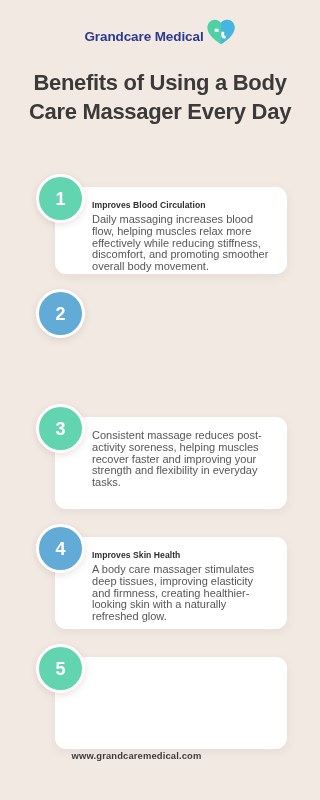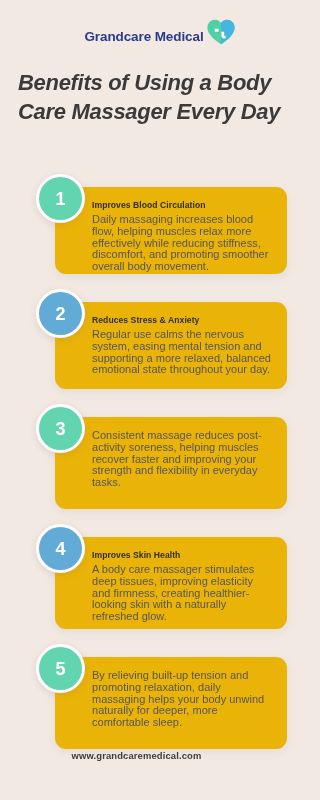--- a/index.html
+++ b/index.html
@@ -43,27 +43,26 @@
     margin-left:-1px;
     margin-bottom:3px;
   }
 
   
   .title {
     position:absolute;
     top:68px;
     left:18px;
     width:284px;
-    text-align:left;
+    text-align:center;
     font-size:22px;
     font-weight:bold;
     line-height:29px;
     color:#3b3a38;
     letter-spacing:-0.3px;
-    font-style:italic;
   }
 
   
   .cards {
     position:absolute;
     top:174px;
     left:0;
     width:320px;
   }
 
@@ -73,21 +72,21 @@
     margin-bottom:15px;
   }
   .card-row.tall { height:105px; }
 
   .card {
     position:absolute;
     left:55px;
     right:33px;
     top:13px;
     bottom:0;
-    background:#eab308;
+    background:#ffffff;
     border-radius:11px;
     box-shadow:0 3px 9px rgba(150,130,120,0.13);
     padding:13px 16px 4px 37px;
   }
 
   .card-title {
     font-size:8.6px;
     font-weight:bold;
     color:#2f2f2f;
     letter-spacing:0.05px;
@@ -154,43 +153,38 @@
   <div class="card-row">
     <div class="badge">1</div>
     <div class="card">
       <div class="card-title">Improves Blood Circulation</div>
       <div class="card-body">Daily massaging increases blood flow, helping muscles relax more effectively while reducing stiffness, discomfort, and promoting smoother overall body movement.</div>
     </div>
   </div>
 
   <div class="card-row">
     <div class="badge blue">2</div>
-    <div class="card">
-      <div class="card-title">Reduces Stress &amp; Anxiety</div>
-      <div class="card-body">Regular use calms the nervous system, easing mental tension and supporting a more relaxed, balanced emotional state throughout your day.</div>
-    </div>
   </div>
 
   <div class="card-row tall">
     <div class="badge">3</div>
     <div class="card">
       <div class="card-body">Consistent massage reduces post-activity soreness, helping muscles recover faster and improving your strength and flexibility in everyday tasks.</div>
     </div>
   </div>
 
   <div class="card-row tall">
     <div class="badge blue">4</div>
     <div class="card">
       <div class="card-title">Improves Skin Health</div>
       <div class="card-body">A body care massager stimulates deep tissues, improving elasticity and firmness, creating healthier-looking skin with a naturally refreshed glow.</div>
     </div>
   </div>
 
   <div class="card-row tall">
     <div class="badge">5</div>
     <div class="card">
-      <div class="card-body">By relieving built-up tension and promoting relaxation, daily massaging helps your body unwind naturally for deeper, more comfortable sleep.</div>
     </div>
   </div>
 
 </div>
 
 <div class="footer">www.grandcaremedical.com</div>
 
 </body></html>

